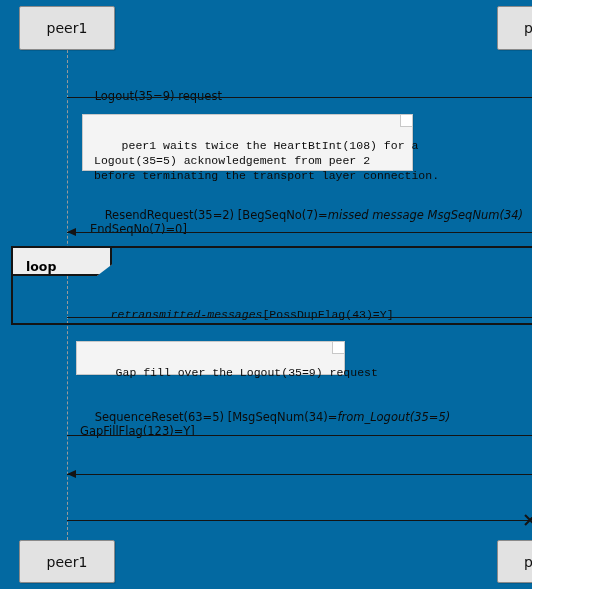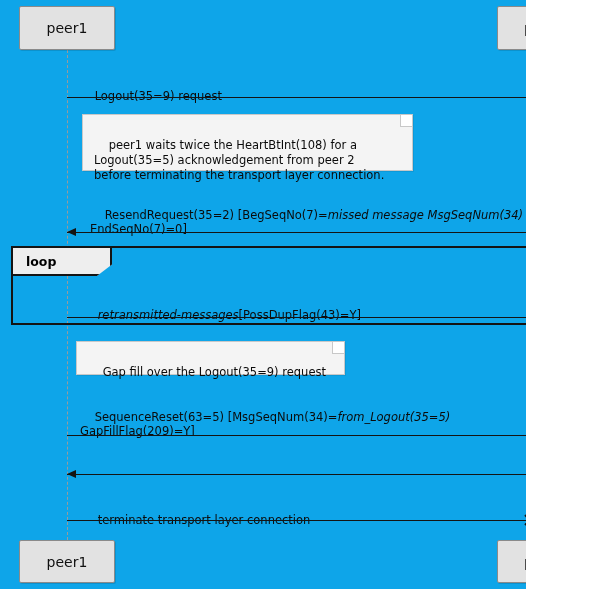--- a/index.html
+++ b/index.html
@@ -7,22 +7,23 @@
     padding: 0;
     background: #ffffff;
   }
   body {
     font-family: "DejaVu Sans", sans-serif;
   }
   #diagram {
     position: relative;
     width: 526px;
     height: 589px;
-    background: #0ea5e9;
+    background: #0369a1;
     overflow: hidden;
+    padding-left: 6px;
   }
   .lifeline {
     position: absolute;
     width: 0;
     border-left: 1px dashed #9a9a9a;
   }
   .participant {
     position: absolute;
     box-sizing: border-box;
     background: #e2e2e2;
@@ -70,20 +71,21 @@
     position: absolute;
     box-sizing: border-box;
     background: #f4f4f4;
     border: 1px solid #c8c8c8;
     font-size: 11.5px;
     line-height: 15px;
     color: #0b0b0b;
     padding: 8px 11px;
     white-space: pre;
     box-shadow: 1px 1px 0 rgba(0,0,0,0.07);
+    font-family: Liberation Mono, monospace;
   }
   .note-fold {
     position: absolute;
     width: 11px;
     height: 11px;
     top: 0;
     right: 0;
     background: #ffffff;
     border-left: 1px solid #c8c8c8;
     border-bottom: 1px solid #c8c8c8;
@@ -153,48 +155,45 @@
   </div>
 
   <div class="msg-label" style="left:90px; top:193px;">
     <span>ResendRequest(35=2) [BegSeqNo(7)=</span><span class="it">missed message MsgSeqNum(34)</span>
 <span>EndSeqNo(7)=0]</span>
   </div>
   <div class="msg-line" style="left:67px; top:232px; width:477px;"></div>
   <div class="arrow-head arrow-left" style="left:67px; top:228px;"></div>
 
   <div class="frame" style="left:11px; top:246px; width:590px; height:79px;"></div>
-  <div class="frame-tab" style="left:11px; top:246px; width:101px; height:30px;">
+  <div class="frame-tab" style="left:11px; top:246px; width:101px; height:30px;align-items:flex-end;">
     <span>loop</span>
   </div>
 
-  <div class="msg-label" style="left:83px; top:293px;">
+  <div class="msg-label" style="left:83px; top:293px;font-family:Liberation Mono, monospace;">
     <span class="it">retransmitted-messages</span><span>[PossDupFlag(43)=Y]</span>
   </div>
   <div class="msg-line" style="left:67px; top:317px; width:477px;"></div>
   <div class="arrow-head arrow-right" style="left:535px; top:313px;"></div>
 
   <div class="note" style="left:76px; top:341px; width:269px; height:34px;">
     <span>Gap fill over the Logout(35=9) request</span>
     <span class="note-fold"></span>
   </div>
 
   <div class="msg-label" style="left:80px; top:395px;">
     <span>SequenceReset(63=5) [MsgSeqNum(34)=</span><span class="it">from_Logout(35=5)</span>
-<span>GapFillFlag(209)=Y]</span>
+<span>GapFillFlag(123)=Y]</span>
   </div>
   <div class="msg-line" style="left:67px; top:435px; width:477px;"></div>
   <div class="arrow-head arrow-right" style="left:535px; top:431px;"></div>
 
   <div class="msg-line" style="left:67px; top:474px; width:477px;"></div>
   <div class="arrow-head arrow-left" style="left:67px; top:470px;"></div>
 
-  <div class="msg-label" style="left:83px; top:498px;">
-    <span>terminate transport layer connection</span>
-  </div>
   <div class="msg-line" style="left:67px; top:520px; width:462px;"></div>
   <div class="destroy-x" style="left:522px; top:513px;"></div>
 
   <div class="participant" style="left:19px; top:540px; width:96px; height:43px;">
     <span>peer1</span>
   </div>
   <div class="participant" style="left:497px; top:540px; width:95px; height:43px;">
     <span>peer2</span>
   </div>
 

